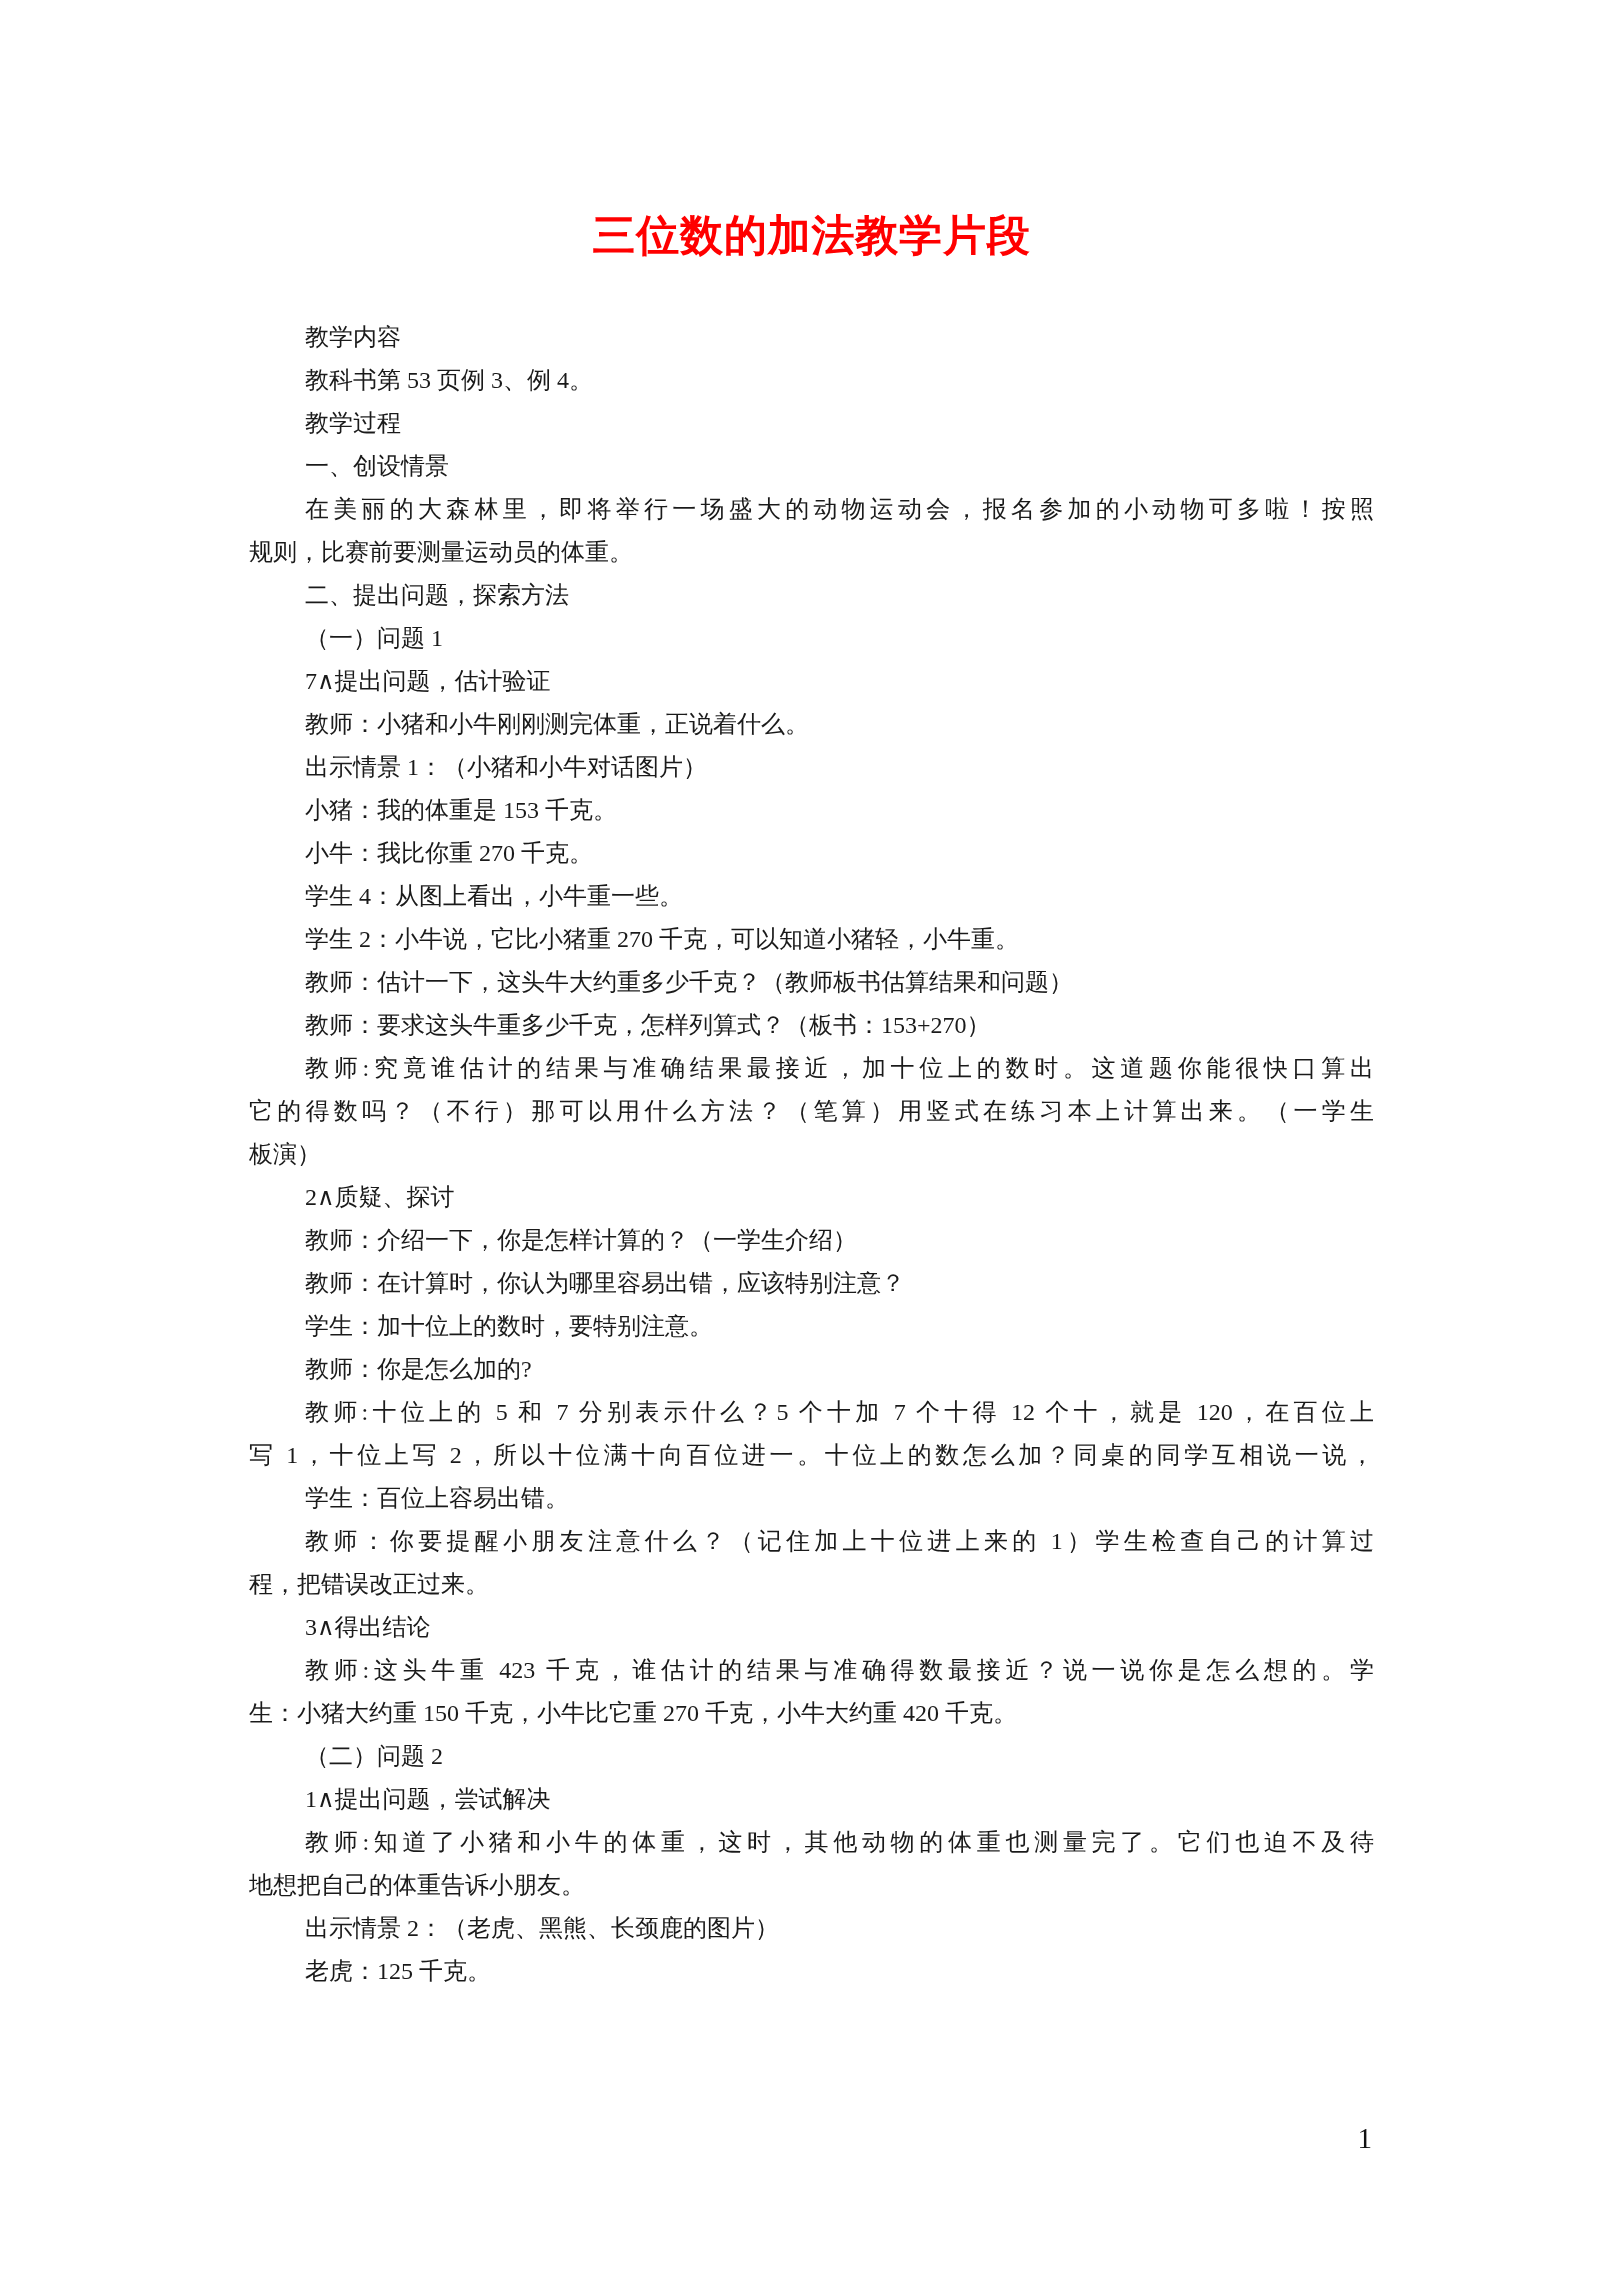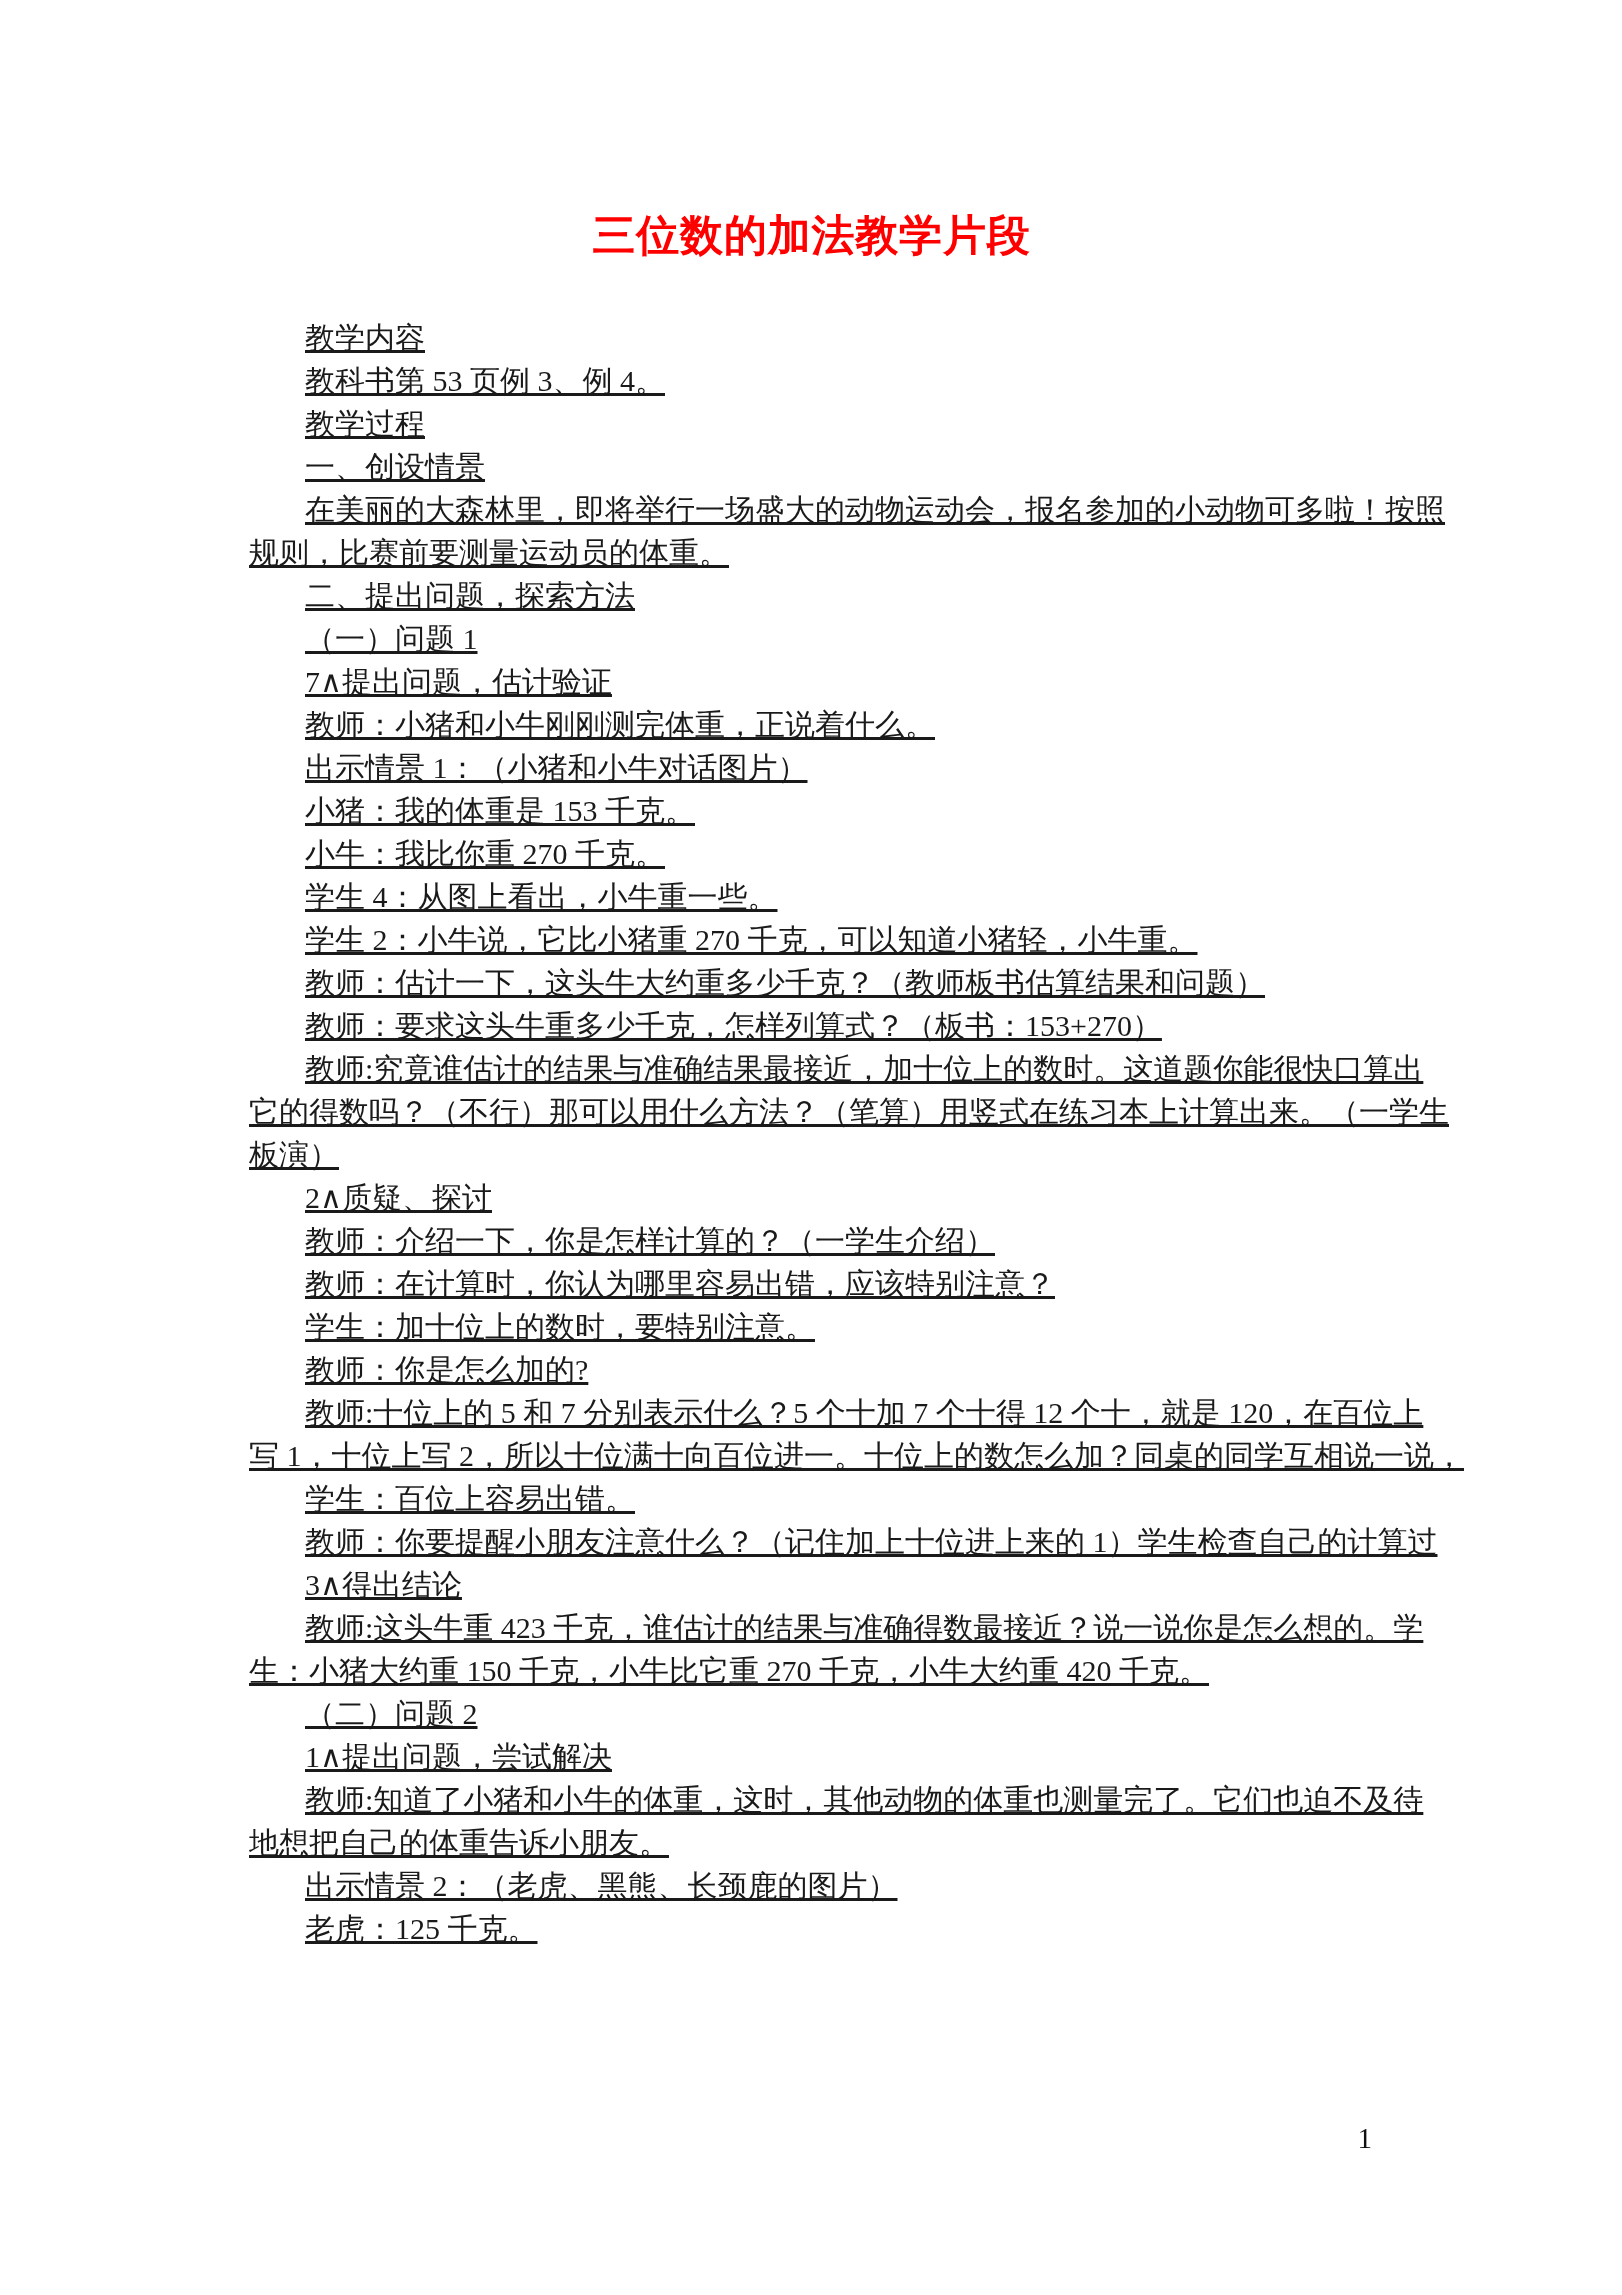--- a/index.html
+++ b/index.html
@@ -23,26 +23,25 @@
     text-align: center;
     font-size: 43px;
     line-height: 48px;
     font-weight: bold;
     letter-spacing: 0.8px;
   }
   .content {
     padding: 0 249px;
   }
   .line {
-    font-size: 30px;
+    font-size: 24px;
     height: 43px;
     line-height: 43px;
     white-space: nowrap;
     overflow: visible;
-    text-decoration: underline;
   }
   .line.indent {
     text-indent: 56px;
   }
   .line.full {
     text-align: justify;
     text-align-last: justify;
   }
   .page-number {
     position: absolute;
@@ -82,20 +81,21 @@
       <div class="line">板演）</div>
       <div class="line indent">2∧质疑、探讨</div>
       <div class="line indent">教师：介绍一下，你是怎样计算的？（一学生介绍）</div>
       <div class="line indent">教师：在计算时，你认为哪里容易出错，应该特别注意？</div>
       <div class="line indent">学生：加十位上的数时，要特别注意。</div>
       <div class="line indent">教师：你是怎么加的?</div>
       <div class="line indent full">教师:十位上的 5 和 7 分别表示什么？5 个十加 7 个十得 12 个十，就是 120，在百位上</div>
       <div class="line full">写 1，十位上写 2，所以十位满十向百位进一。十位上的数怎么加？同桌的同学互相说一说，</div>
       <div class="line indent">学生：百位上容易出错。</div>
       <div class="line indent full">教师：你要提醒小朋友注意什么？（记住加上十位进上来的 1）学生检查自己的计算过</div>
+      <div class="line">程，把错误改正过来。</div>
       <div class="line indent">3∧得出结论</div>
       <div class="line indent full">教师:这头牛重 423 千克，谁估计的结果与准确得数最接近？说一说你是怎么想的。学</div>
       <div class="line">生：小猪大约重 150 千克，小牛比它重 270 千克，小牛大约重 420 千克。</div>
       <div class="line indent">（二）问题 2</div>
       <div class="line indent">1∧提出问题，尝试解决</div>
       <div class="line indent full">教师:知道了小猪和小牛的体重，这时，其他动物的体重也测量完了。它们也迫不及待</div>
       <div class="line">地想把自己的体重告诉小朋友。</div>
       <div class="line indent">出示情景 2：（老虎、黑熊、长颈鹿的图片）</div>
       <div class="line indent">老虎：125 千克。</div>
     </div>

